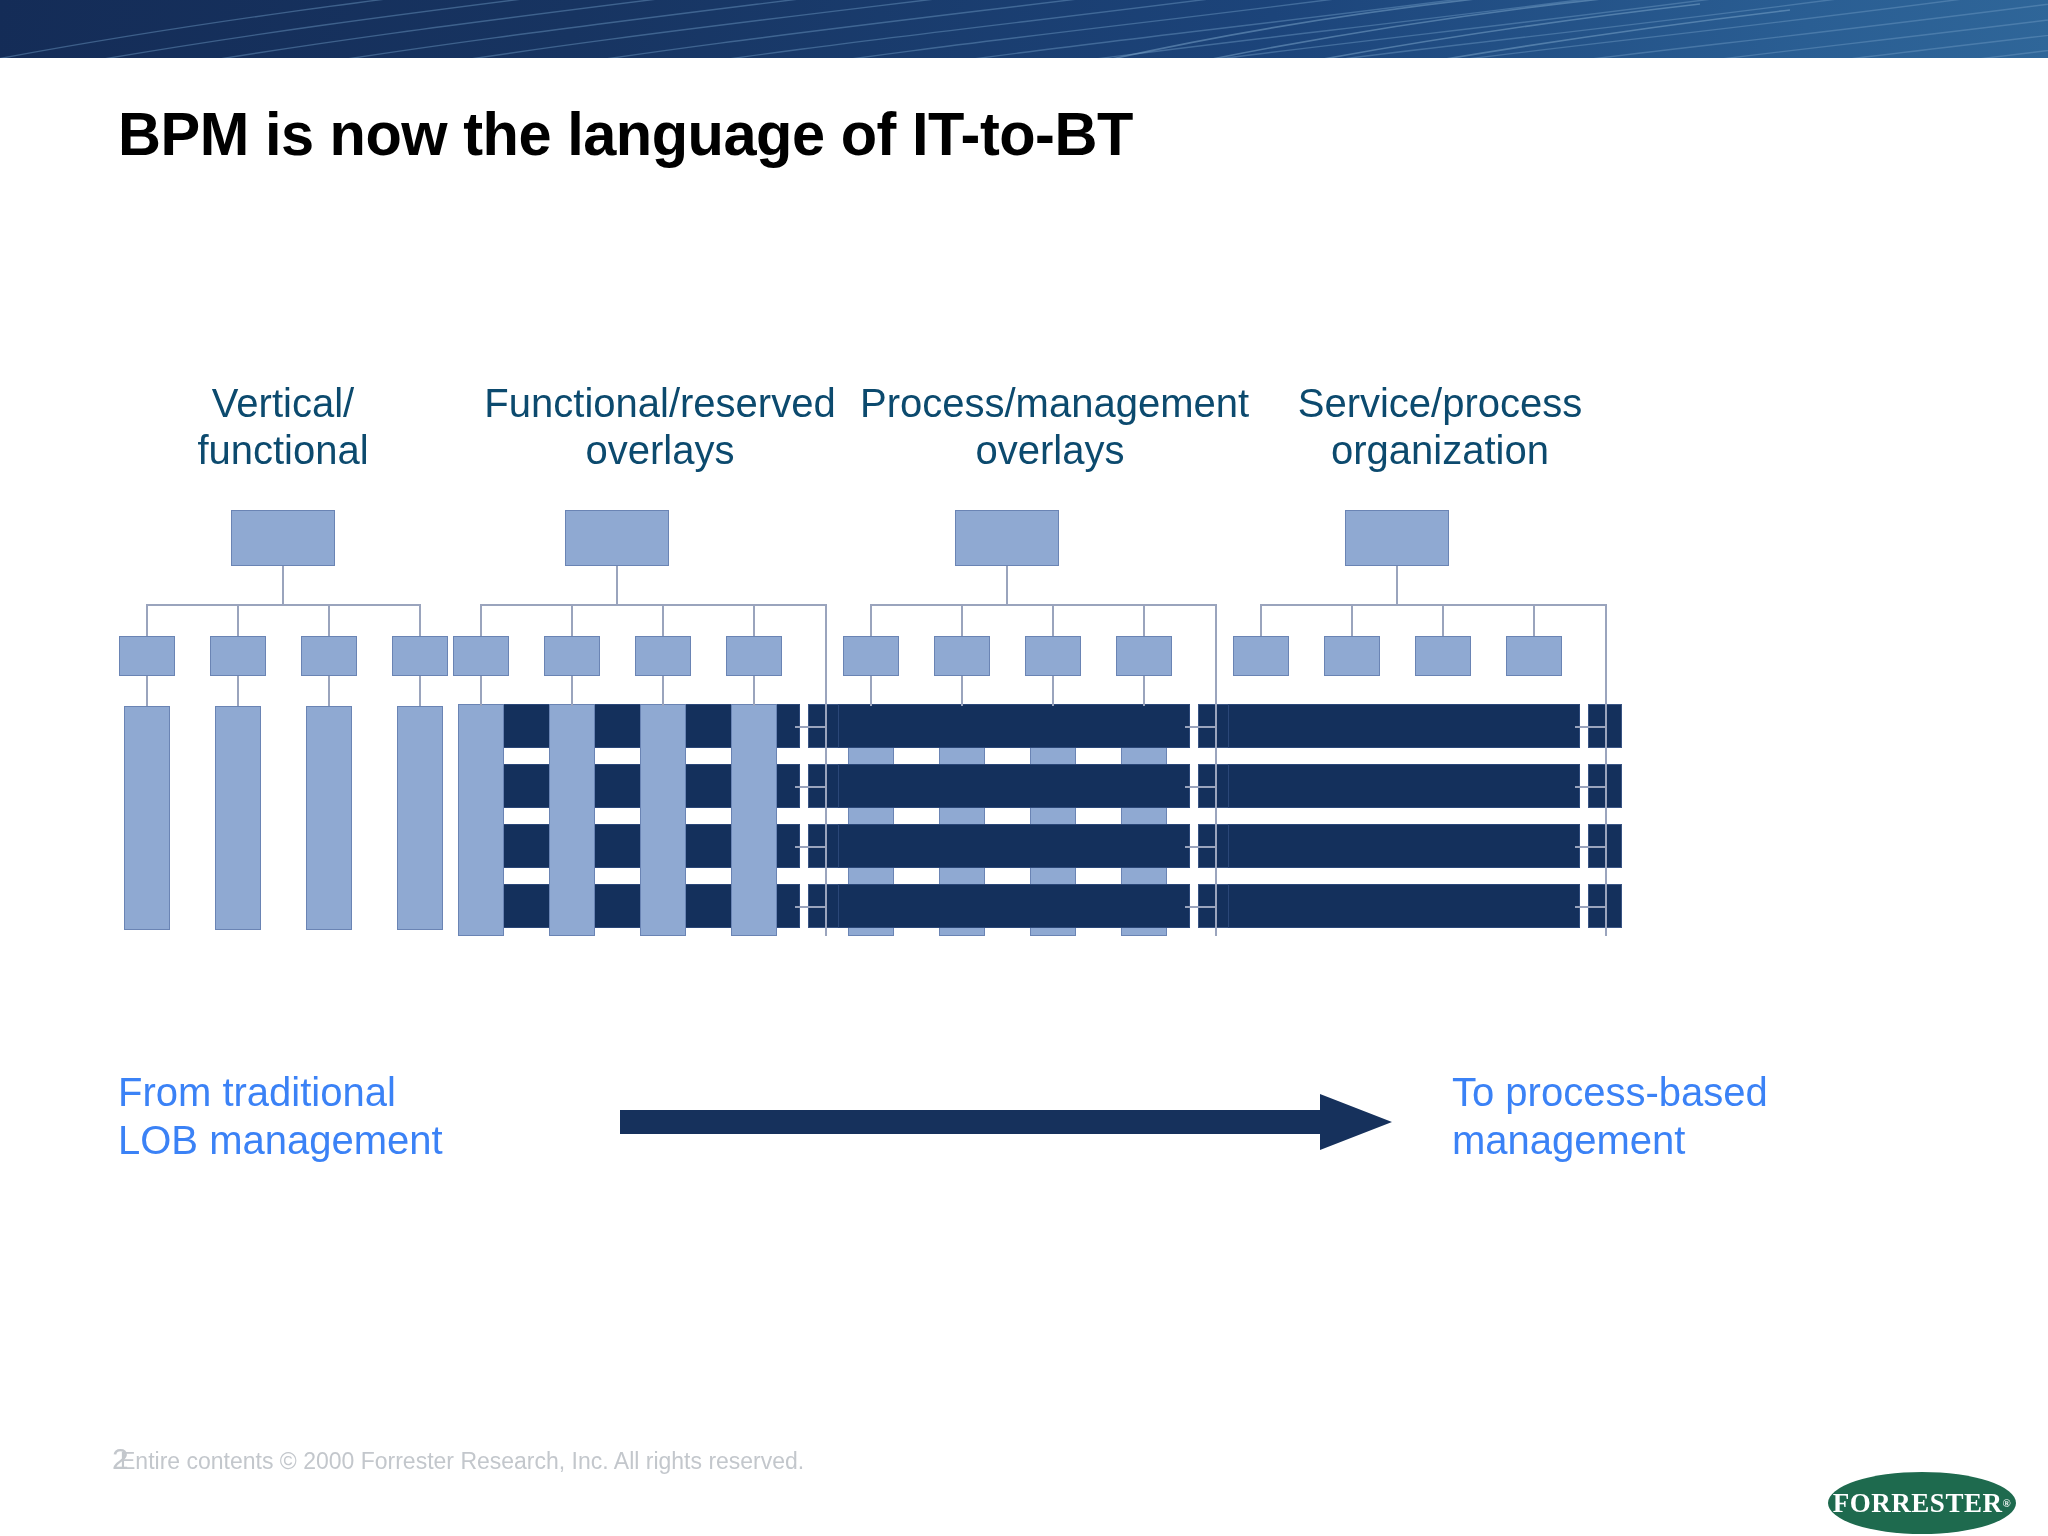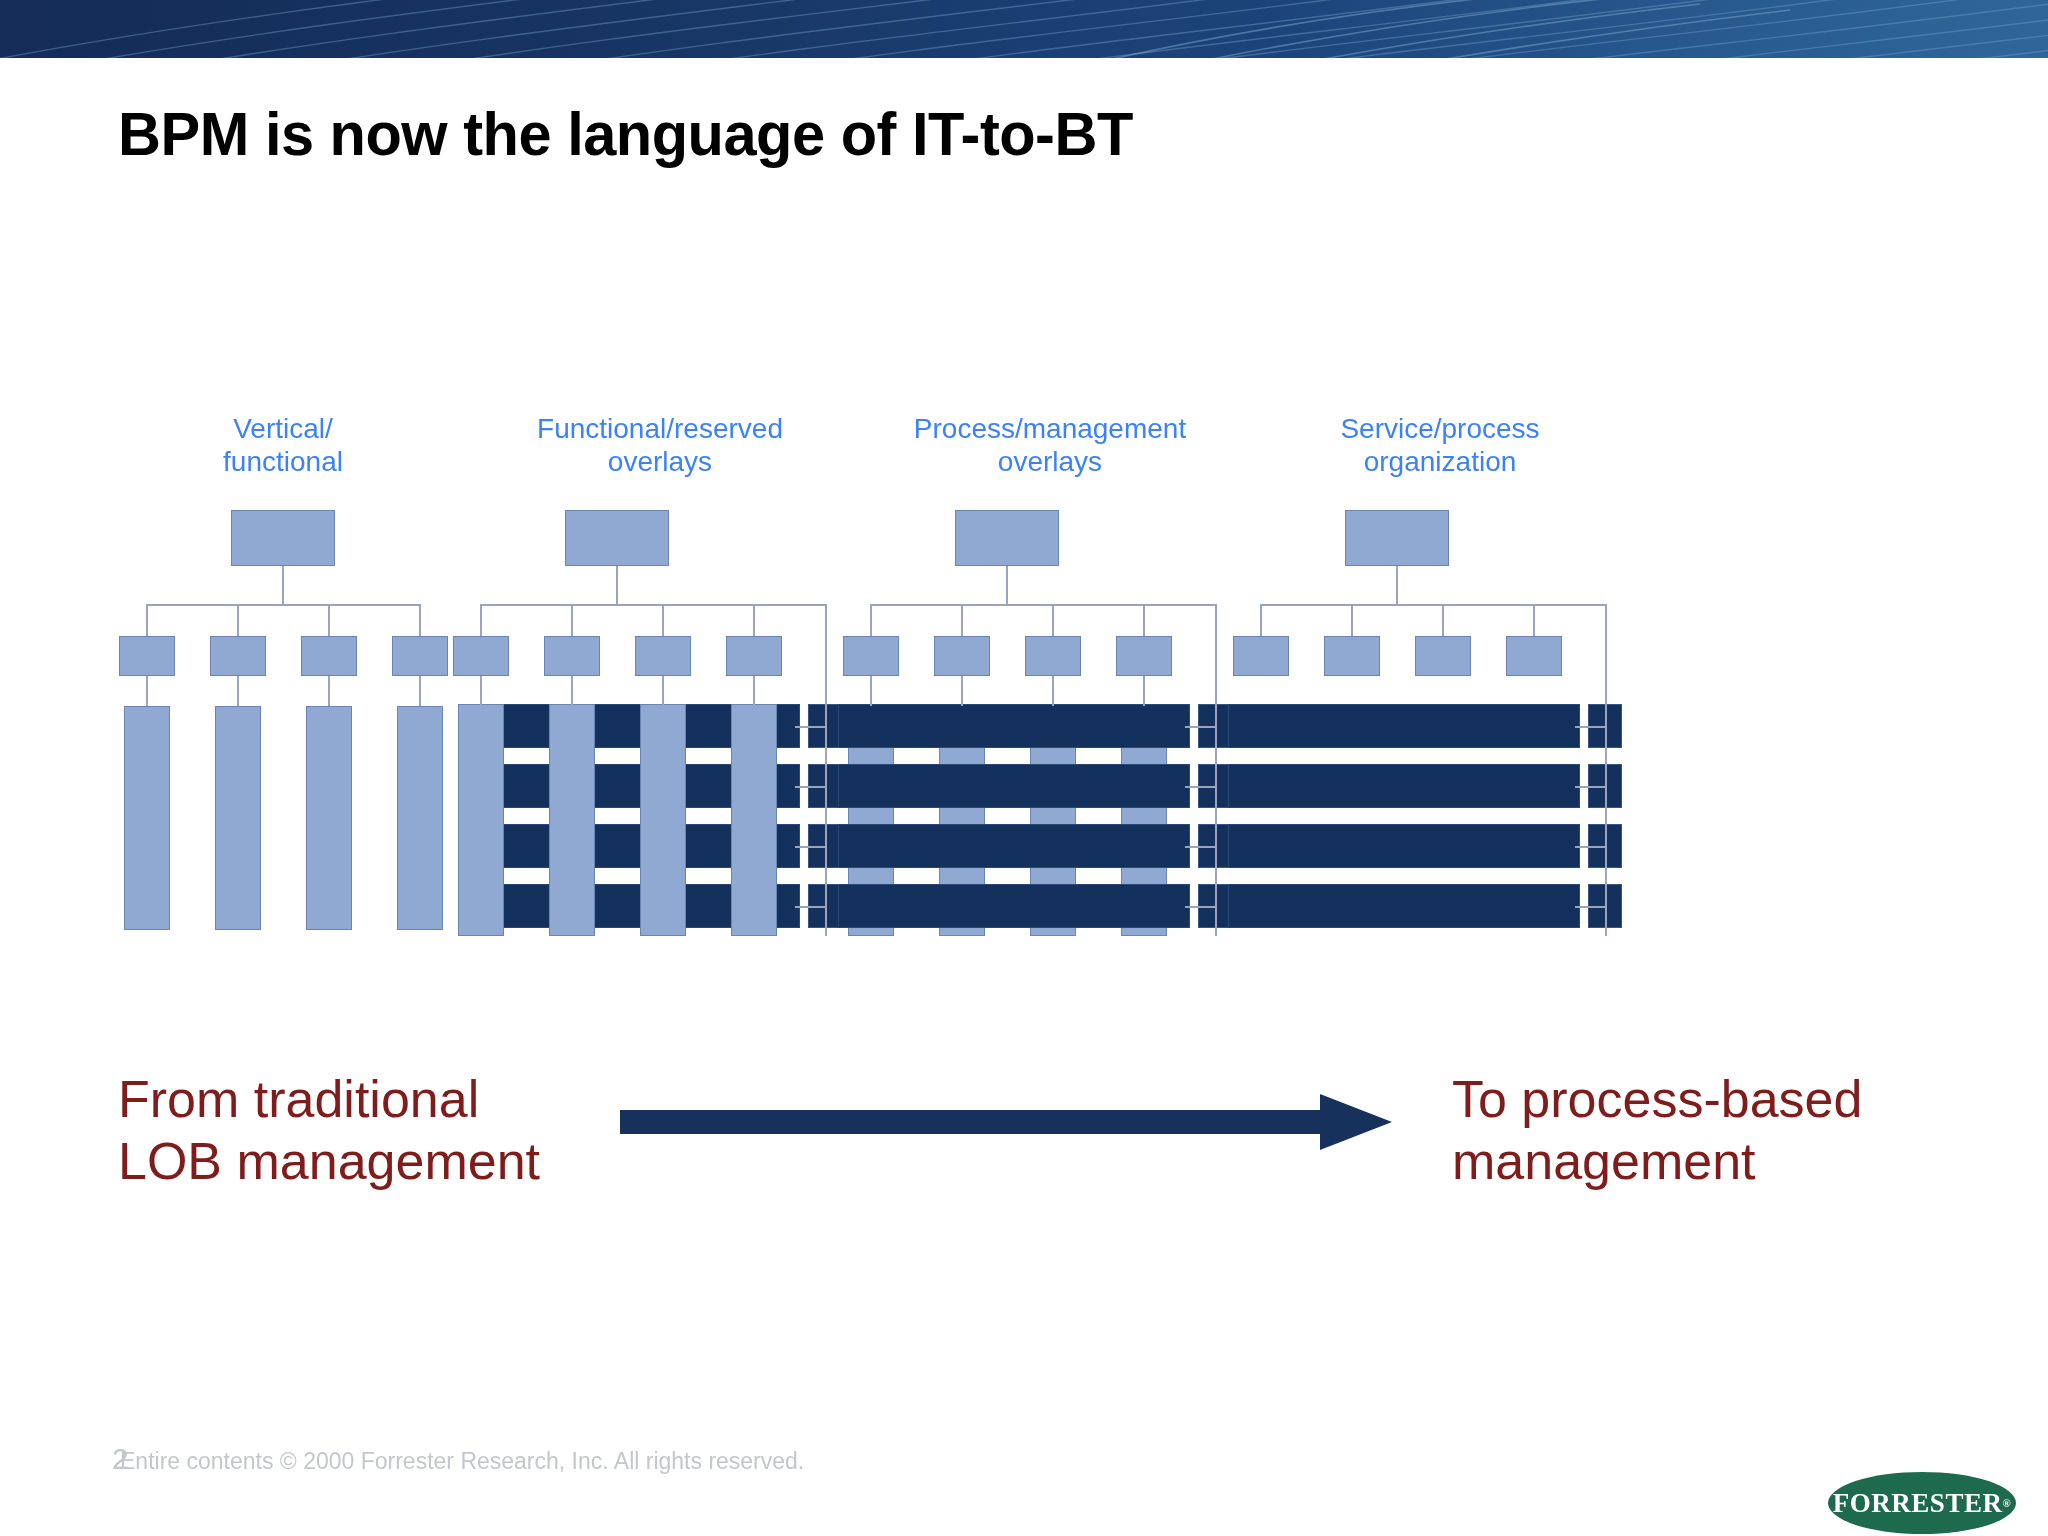--- a/index.html
+++ b/index.html
@@ -39,25 +39,24 @@
 
   
   .diagrams { position: absolute; left: 0; top: 380px; width: 2048px; height: 640px; }
 
   .dcol { position: absolute; top: 0; }
   .dcol .col-label {
     position: absolute;
     top: 0; left: 0;
     width: 100%;
     text-align: center;
-    font-size: 28px;
+    font-size: 40px;
     line-height: 1.17;
-    color: #3b82f6;
+    color: #0c4a6e;
     white-space: pre-line;
-    margin-top: 33px;
   }
 
   .chart { position: absolute; top: 130px; left: 0; width: 100%; height: 500px; }
 
   
   .node {
     position: absolute;
     background: #8fa9d2;
     border: 1px solid #6a84b4;
   }
@@ -95,23 +94,23 @@
 
   .layer { position: absolute; left: 0; top: 0; width: 100%; height: 100%; }
   .layer-cols { z-index: 2; }
   .layer-bars { z-index: 1; }
   .layer-bars-top { z-index: 3; }
   .layer-tree { z-index: 4; }
 
   
   .cap {
     position: absolute;
-    font-size: 52px;
+    font-size: 40px;
     line-height: 1.2;
-    color: #7f1d1d;
+    color: #3b82f6;
     white-space: pre-line;
   }
   .cap-left { left: 118px; top: 1068px; }
   .cap-right { left: 1452px; top: 1068px; }
 
   .arrow-wrap { position: absolute; left: 620px; top: 1092px; width: 780px; height: 60px; }
 
   
   .footer-copy {
     position: absolute;

